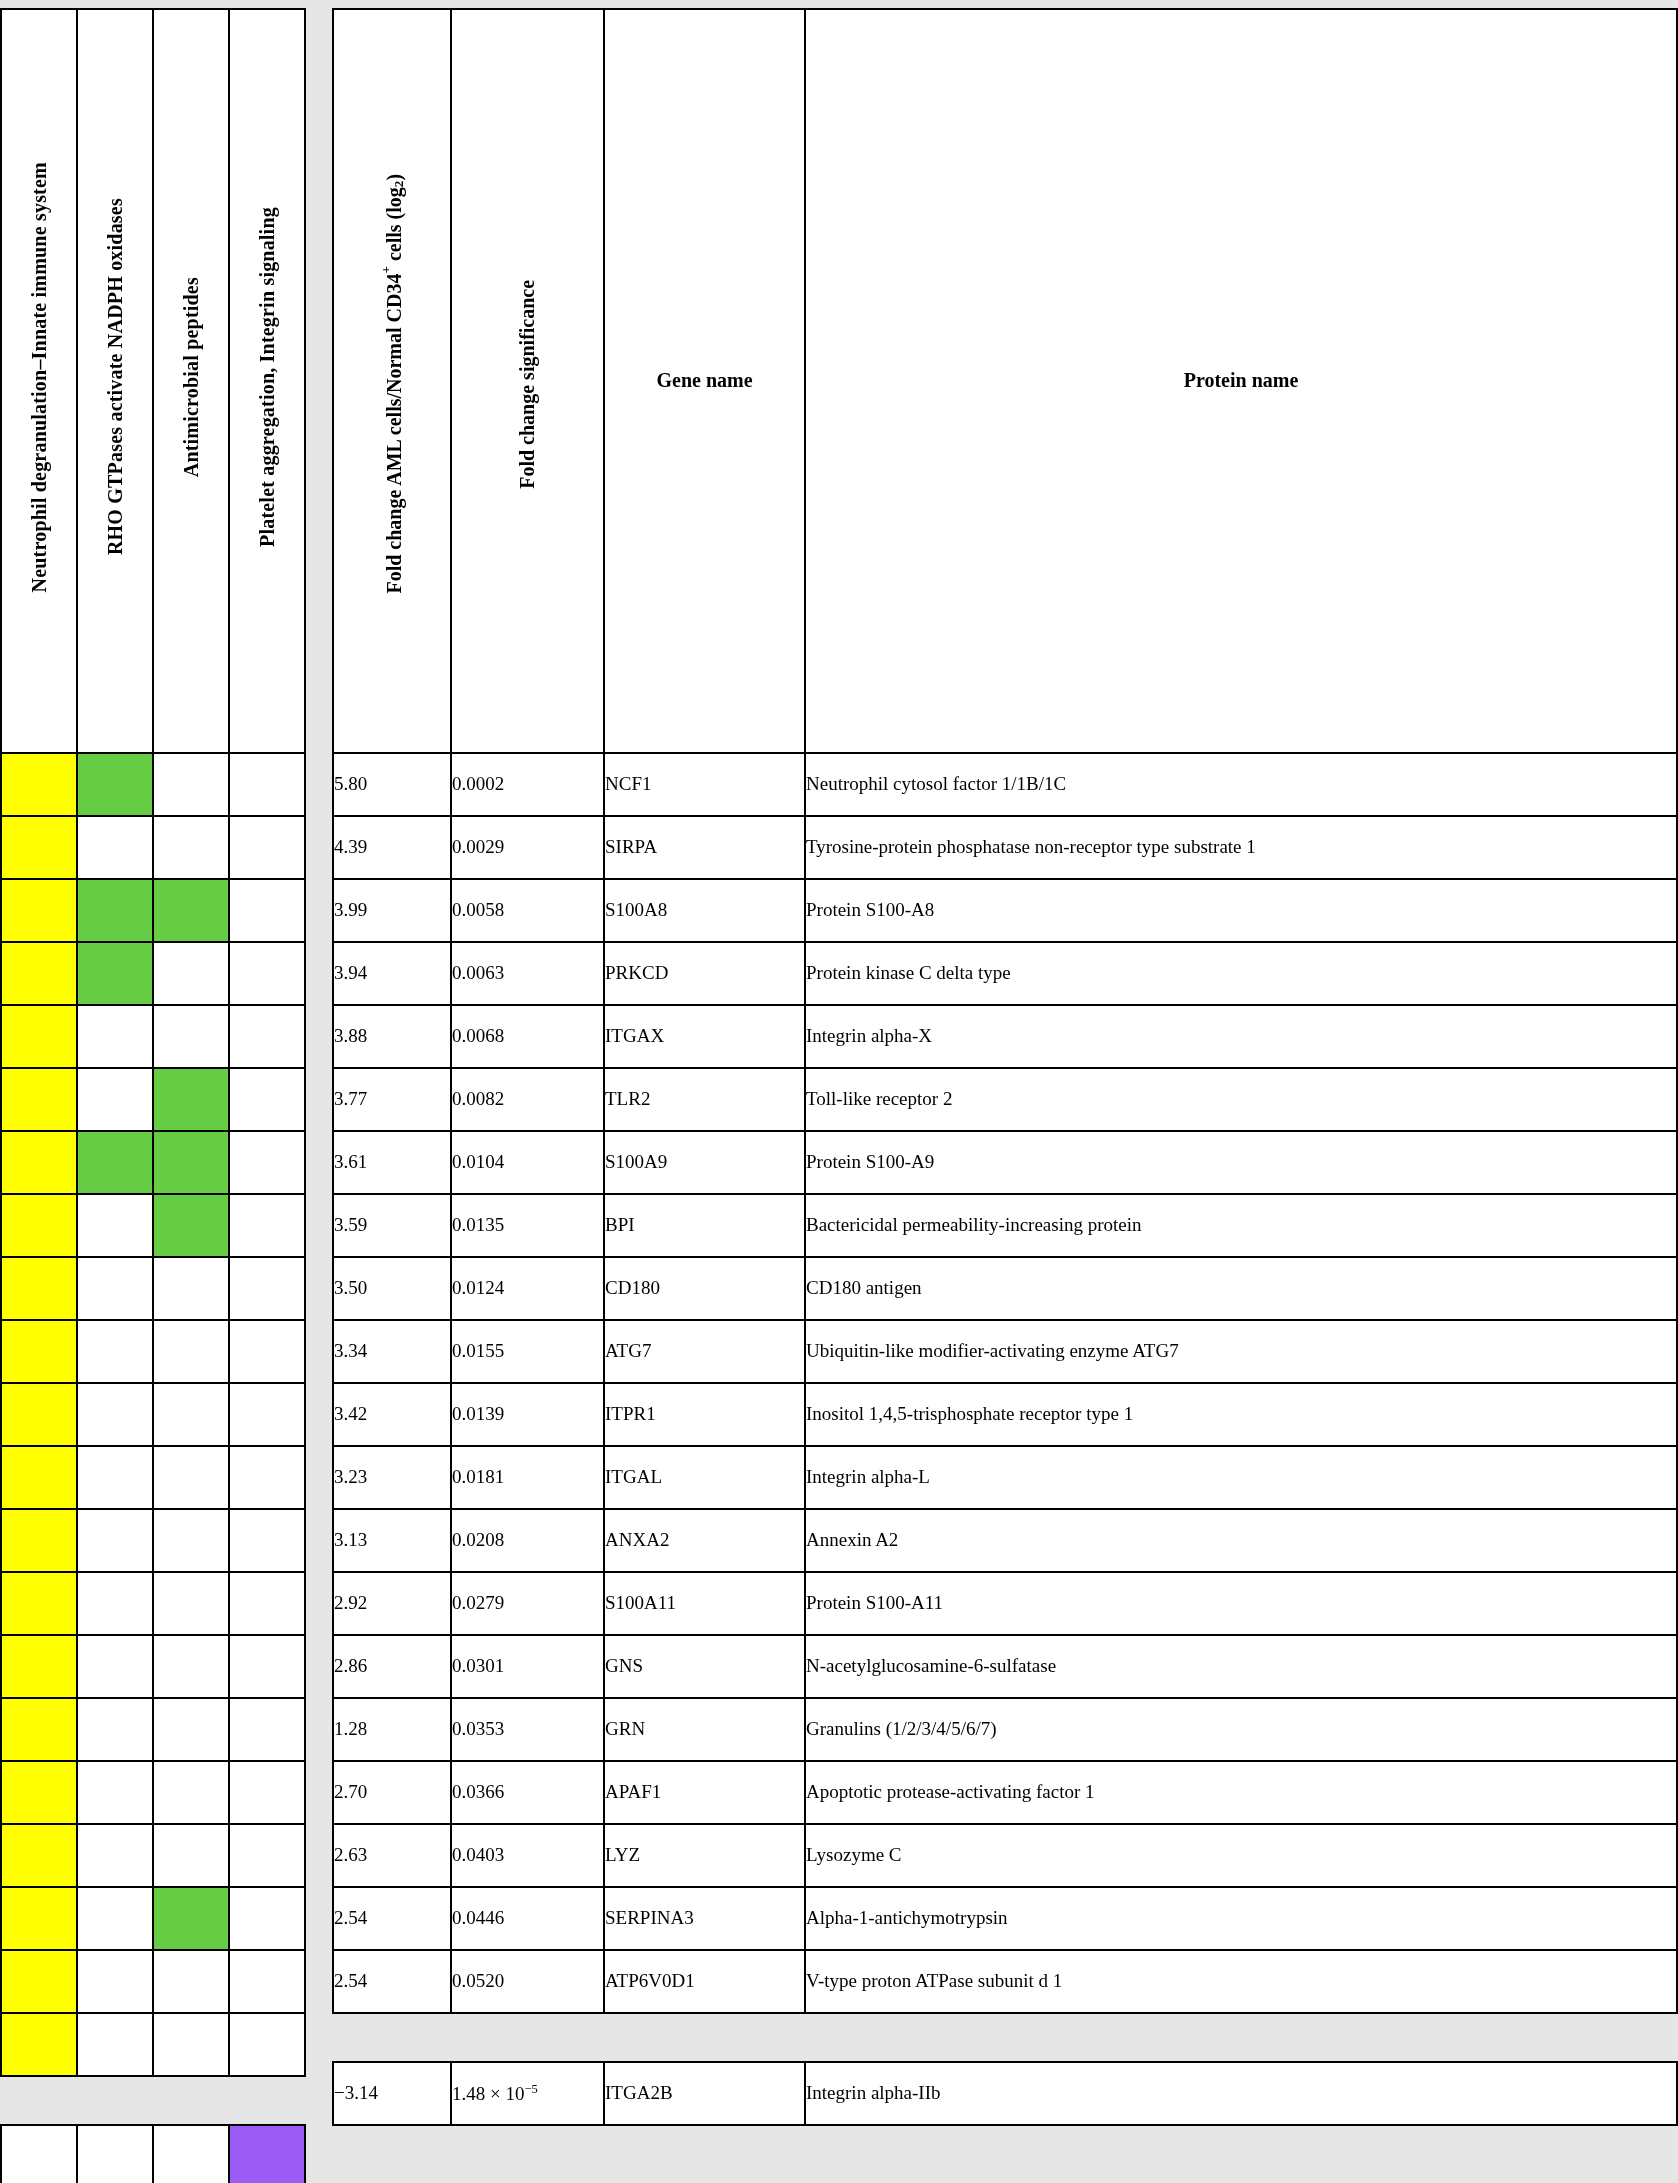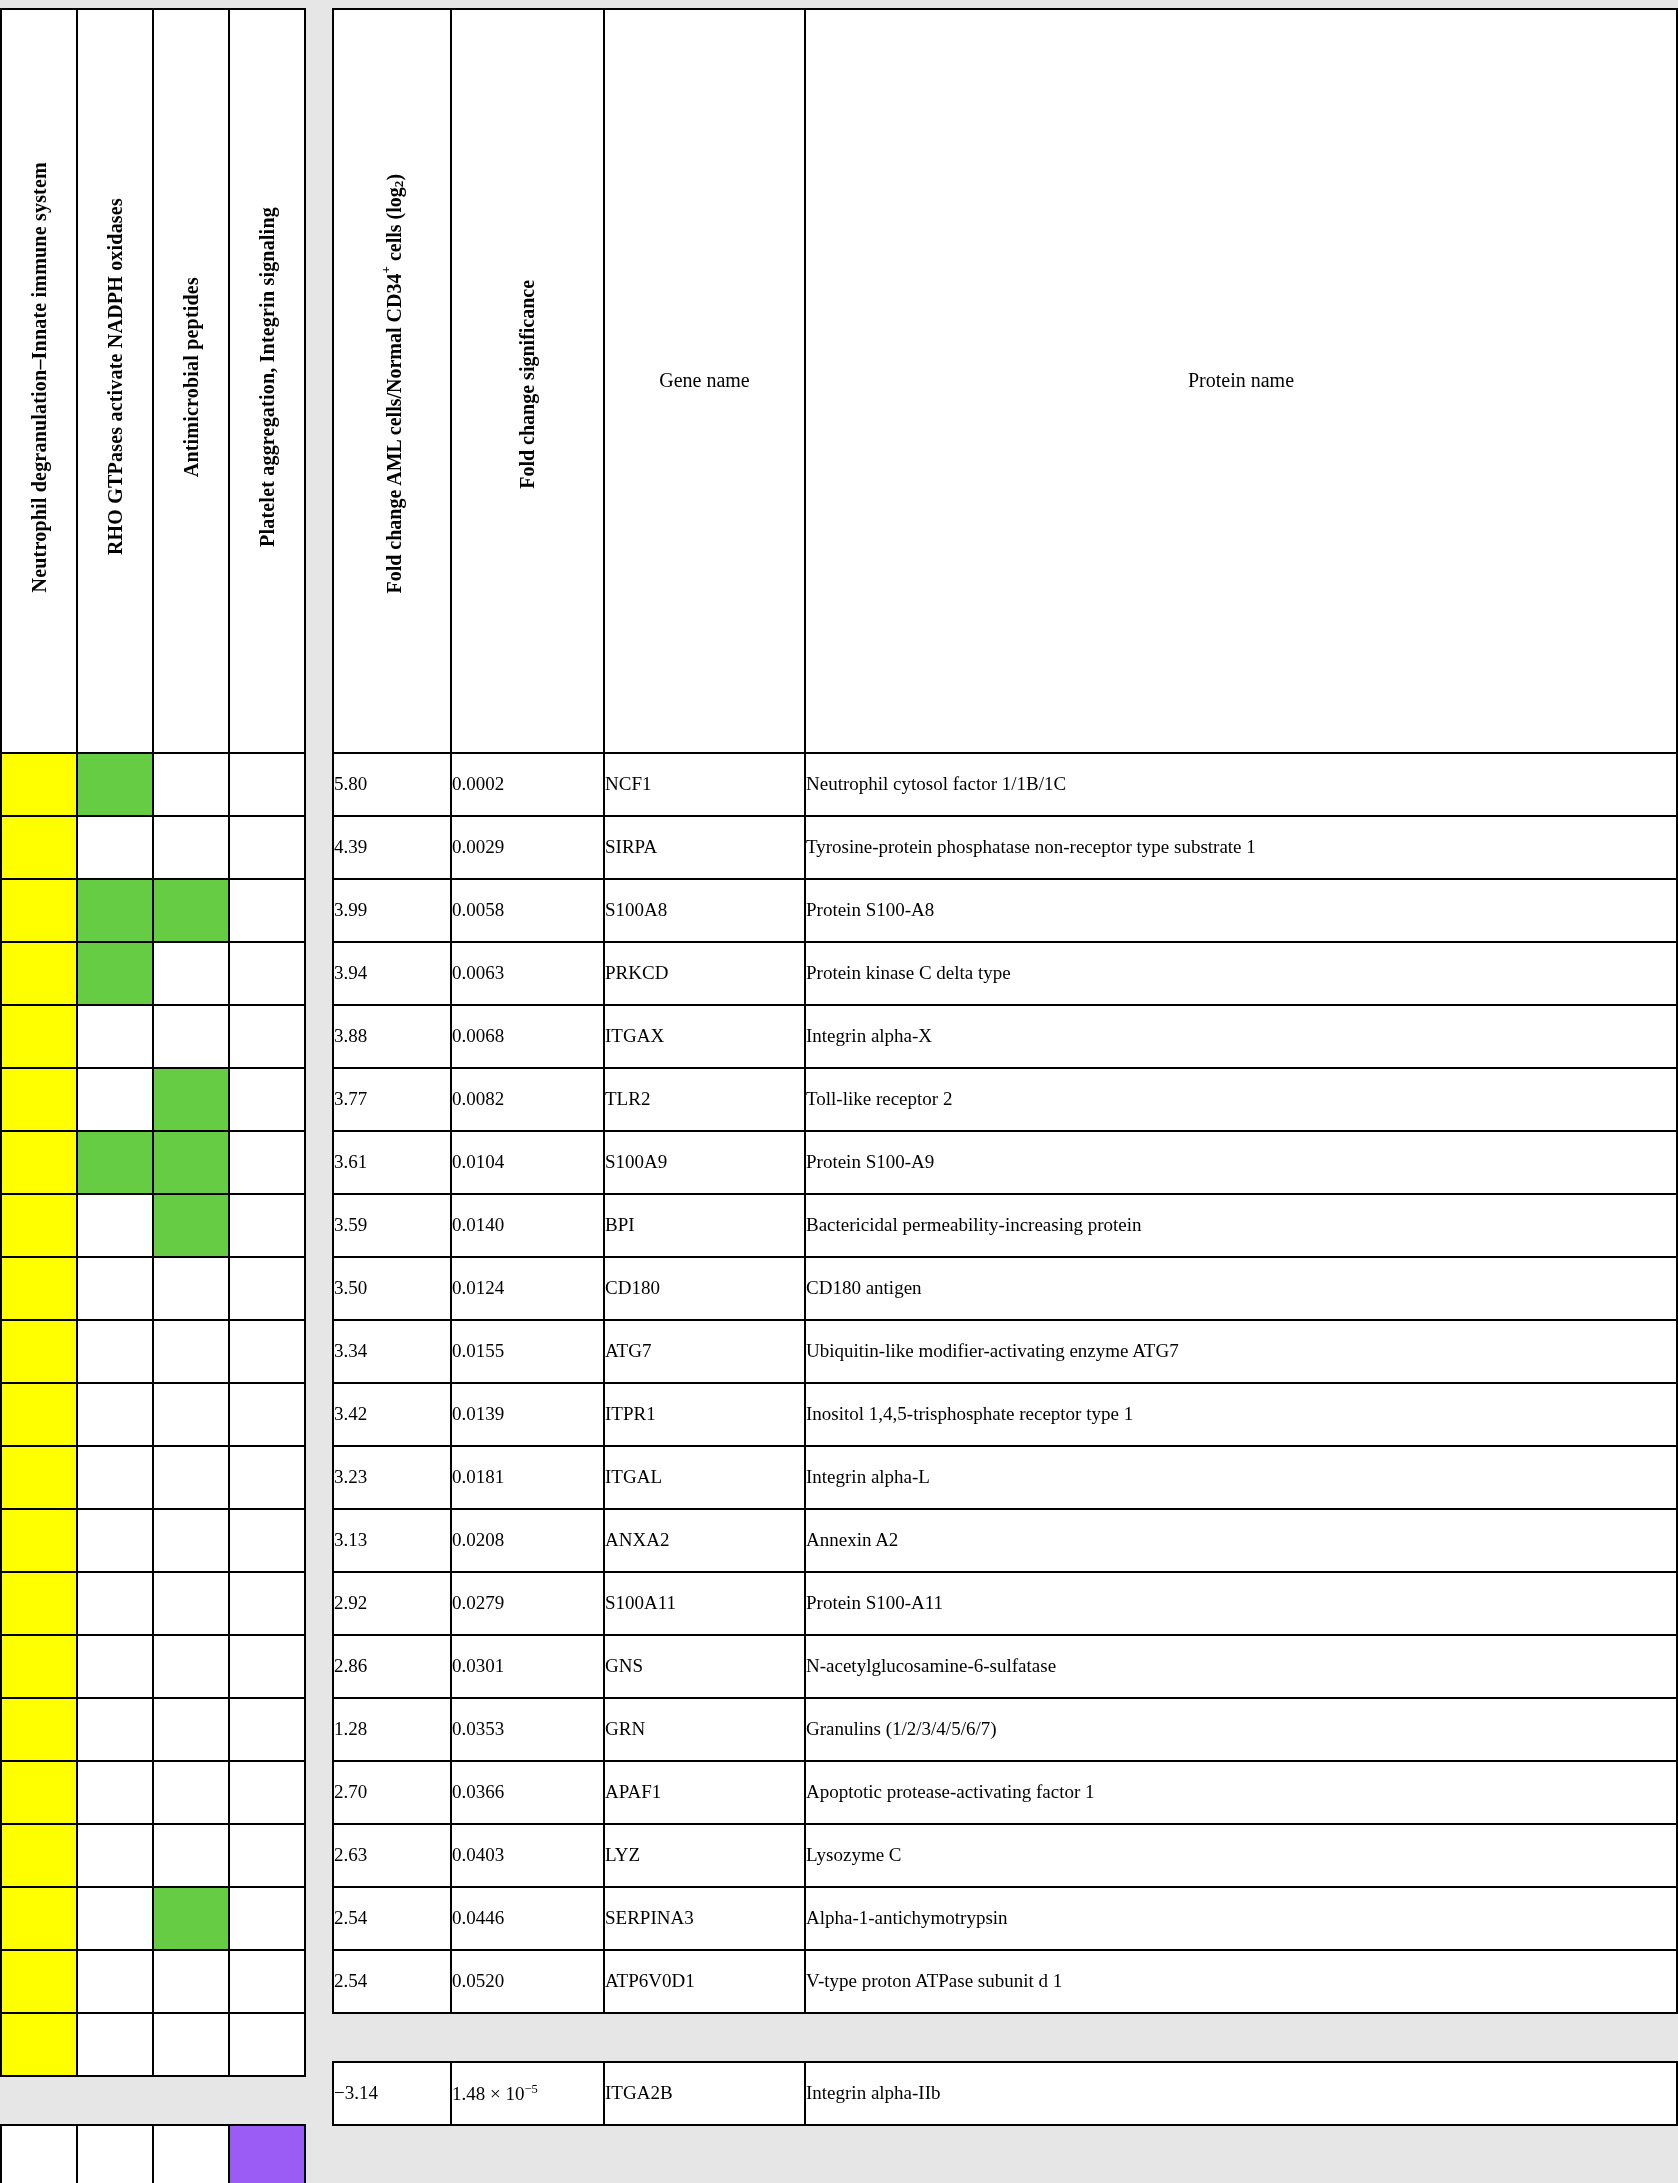--- a/index.html
+++ b/index.html
@@ -85,21 +85,21 @@
     writing-mode: vertical-rl;
     transform: rotate(180deg);
     font-weight: bold;
     font-size: 20px;
     line-height: 1.05;
     white-space: nowrap;
     display: inline-block;
     padding-bottom: 7.9px;
   }
   .dhead-flat {
-    font-weight: normal;
+    font-weight: bold;
     font-size: 20px;
     text-align: center;
   }
 
   .datarow td { height: 61px; font-size: 19px; }
   .cellpad { padding-left: 9.6px; border-radius: 31px; }
   .cellpad-narrow { padding-left: 7.9px; }
 
   sub, sup { font-size: 0.66em; }
 
@@ -348,21 +348,21 @@
           <td class="cellpad">Toll-like receptor 2</td>
         </tr>
         <tr class="datarow">
           <td class="cellpad-narrow">3.61</td>
           <td class="cellpad-narrow">0.0104</td>
           <td class="cellpad-narrow">S100A9</td>
           <td class="cellpad">Protein S100-A9</td>
         </tr>
         <tr class="datarow">
           <td class="cellpad-narrow">3.59</td>
-          <td class="cellpad-narrow">0.0140</td>
+          <td class="cellpad-narrow">0.0135</td>
           <td class="cellpad-narrow">BPI</td>
           <td class="cellpad">Bactericidal permeability-increasing protein</td>
         </tr>
         <tr class="datarow">
           <td class="cellpad-narrow">3.50</td>
           <td class="cellpad-narrow">0.0124</td>
           <td class="cellpad-narrow">CD180</td>
           <td class="cellpad">CD180 antigen</td>
         </tr>
         <tr class="datarow">

